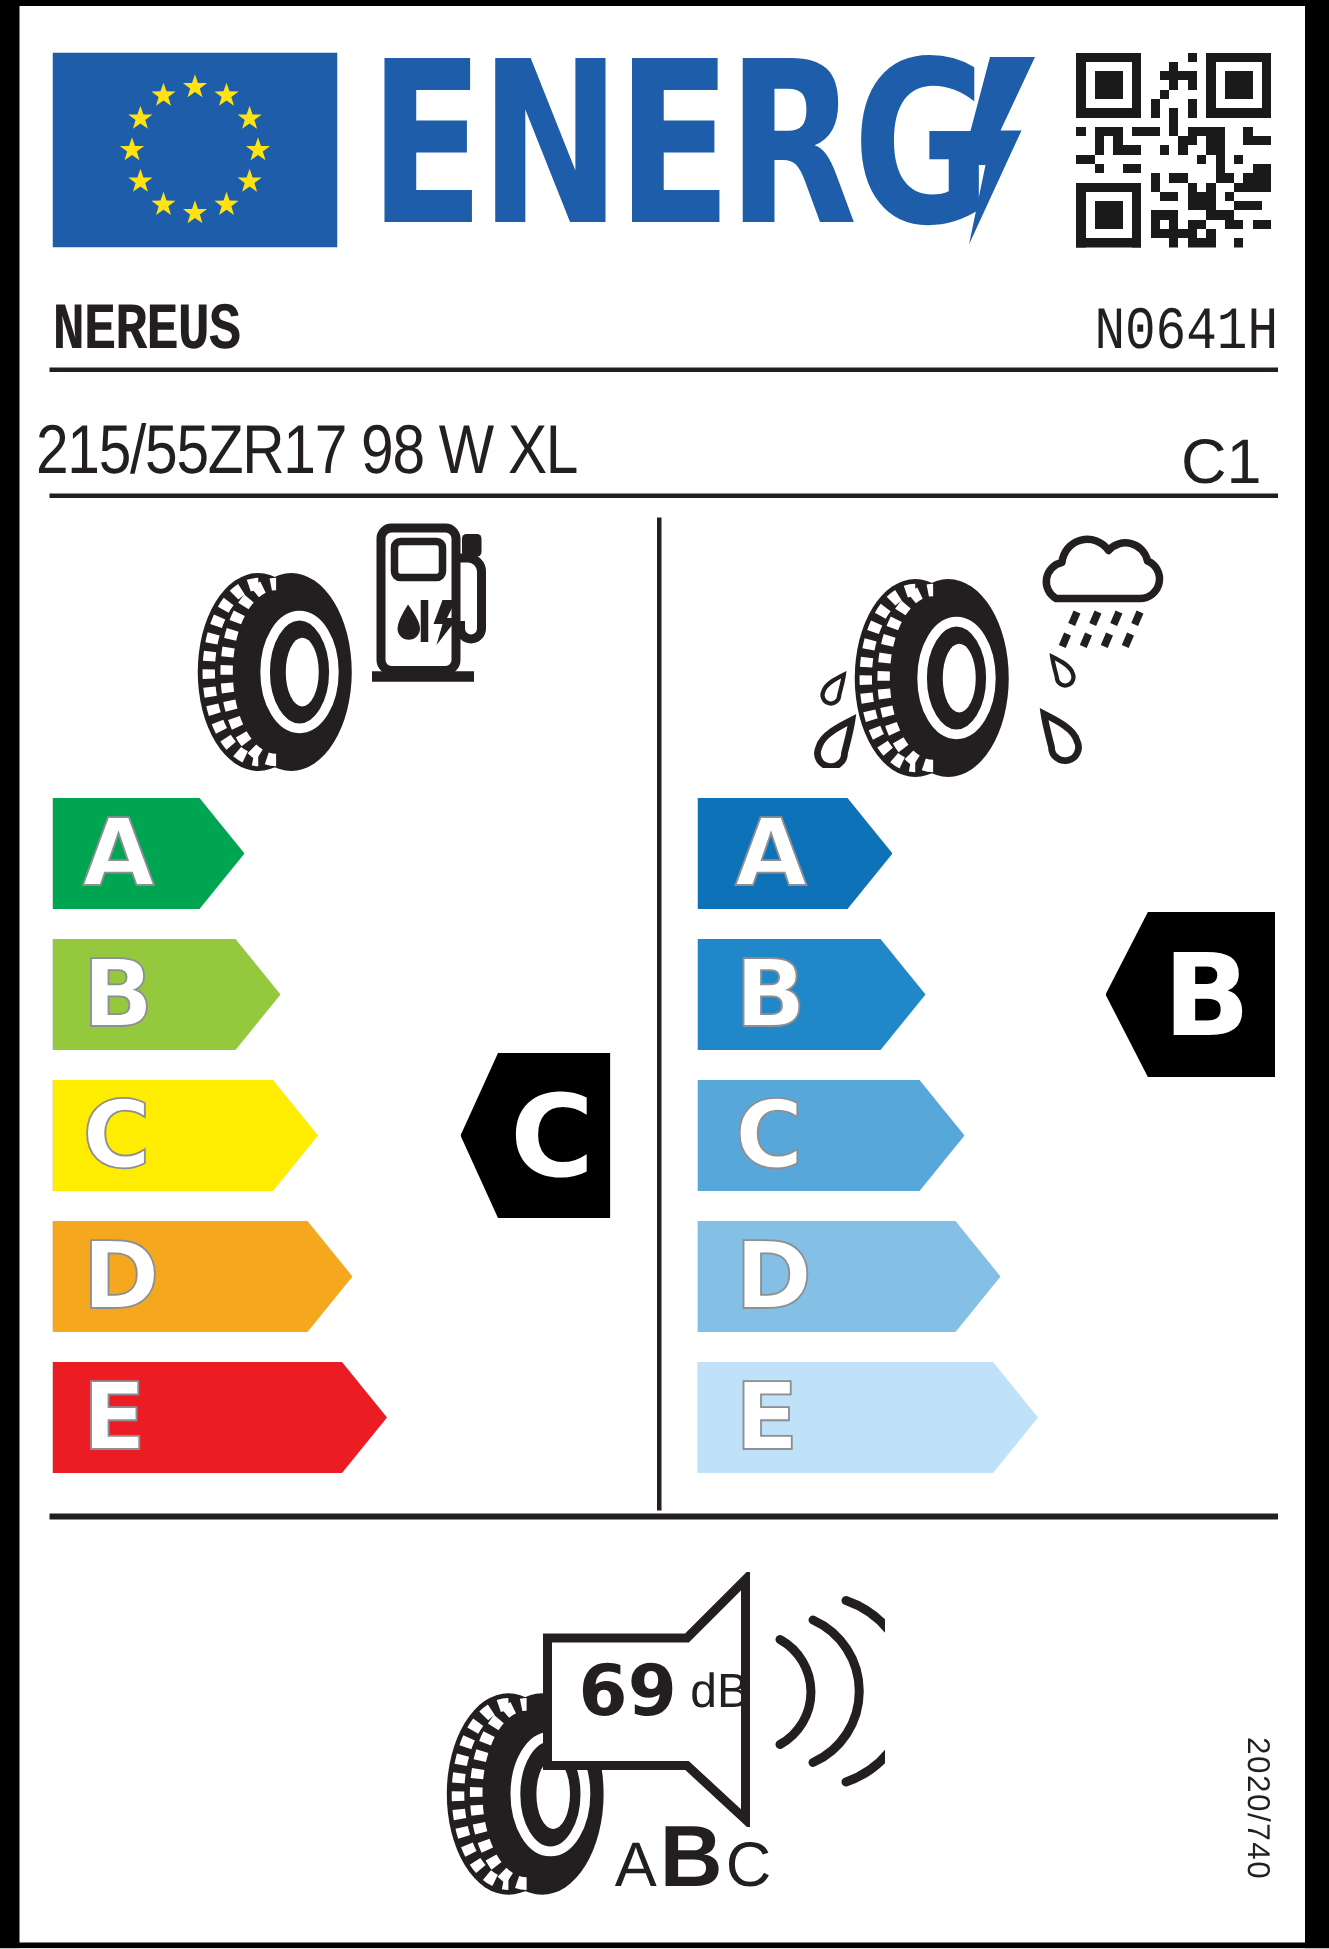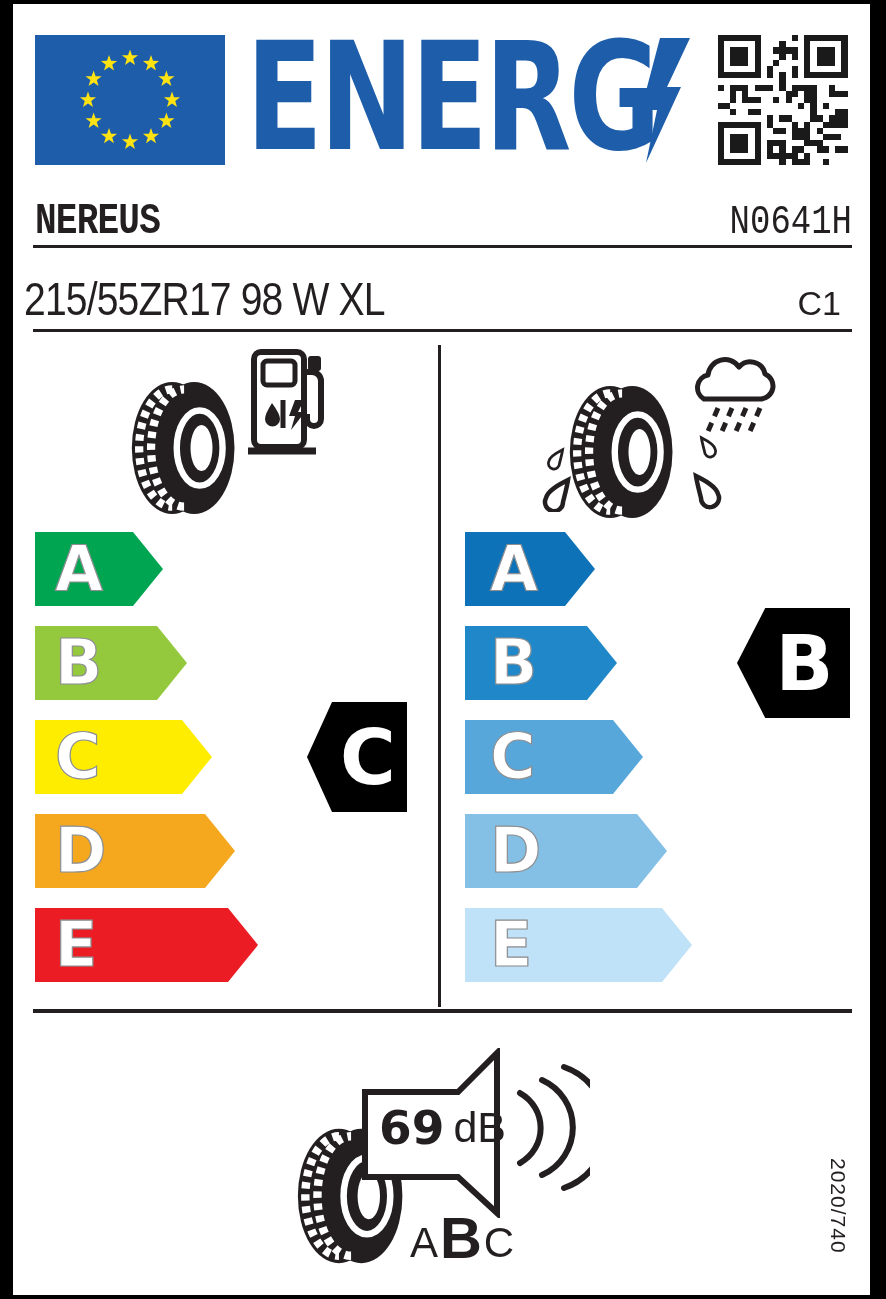--- a/index.html
+++ b/index.html
@@ -32,21 +32,21 @@
   .vdivider { position:absolute; left:438px; top:345px; width:3px; height:662px; background:#231f20; }
 
   .brand-row  { left:35px; top:196px; width:817px; height:46px;font-family:Liberation Mono, monospace; }
   .brand { font-size:44px; font-weight:bold; letter-spacing:-1px; display:inline-block;
            transform:scaleX(.82); transform-origin:left center; }
   .article { position:absolute; right:0; top:4px; font-size:40px; display:inline-block;
              transform:scaleX(.85); transform-origin:right center; }
   .size-row { left:24px; top:272px; width:817px; height:52px; }
   .size { font-size:46px; letter-spacing:-1px; display:inline-block;
           transform:scaleX(.85); transform-origin:left center; }
-  .tclass { position:absolute; right:0; top:12px; font-size:34px; }
+  .tclass { position:absolute; right:0; top:12px; font-size:42px; }
 
   
   .arrow { position:absolute; height:74px; display:flex; align-items:center;
            clip-path:polygon(0 0, calc(100% - 30px) 0, 100% 50%, calc(100% - 30px) 100%, 0 100%);
            filter:drop-shadow(1px 0 0 #6d6e71) drop-shadow(-1px 0 0 #6d6e71)
                   drop-shadow(0 1px 0 #6d6e71) drop-shadow(0 -1px 0 #6d6e71); }
   .grade-letter { font-family:"DejaVu Sans", sans-serif; font-weight:bold; font-size:62px;
                   line-height:70px; color:#fff; -webkit-text-stroke:1.2px #8d8f92;
                   text-shadow:0 0 1px #9a9c9e; padding-left:20px; }
   .col-right .grade-letter { padding-left:25px; }
@@ -54,21 +54,21 @@
   
   .rating { position:absolute; height:110px; background:#000; display:flex; align-items:center;
             justify-content:center; clip-path:polygon(0 50%, 25% 0, 100% 0, 100% 100%, 25% 100%); }
   .rating span { font-family:"DejaVu Sans", sans-serif; font-weight:bold; font-size:76px;
                  color:#fff; padding-left:22px; }
 
   
   .db-box { left:372px; top:1098px; width:118px; height:58px; display:flex;
             align-items:center; justify-content:center; gap:9px; }
   .db-val  { font-family:"DejaVu Sans", sans-serif; font-weight:bold; font-size:47px;padding-left:23px; }
-  .db-unit { font-size:43px; }
+  .db-unit { font-size:32px; }
   .noise-abc { left:402px; top:1208px; width:120px; height:60px; display:flex;
                align-items:flex-end; justify-content:center; gap:2px; }
   .nc  { font-size:42px; line-height:50px; }
   .ncb { font-size:58px; line-height:60px; font-weight:bold; }
 
   .regulation { left:826px; top:1158px; writing-mode:vertical-rl; font-size:21px;
                 letter-spacing:1px; color:#231f20; }
 </style>
 </head>
 <body>

